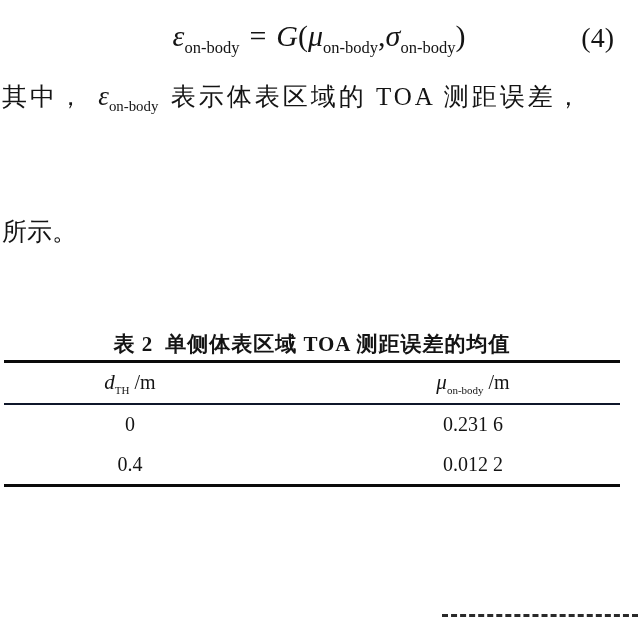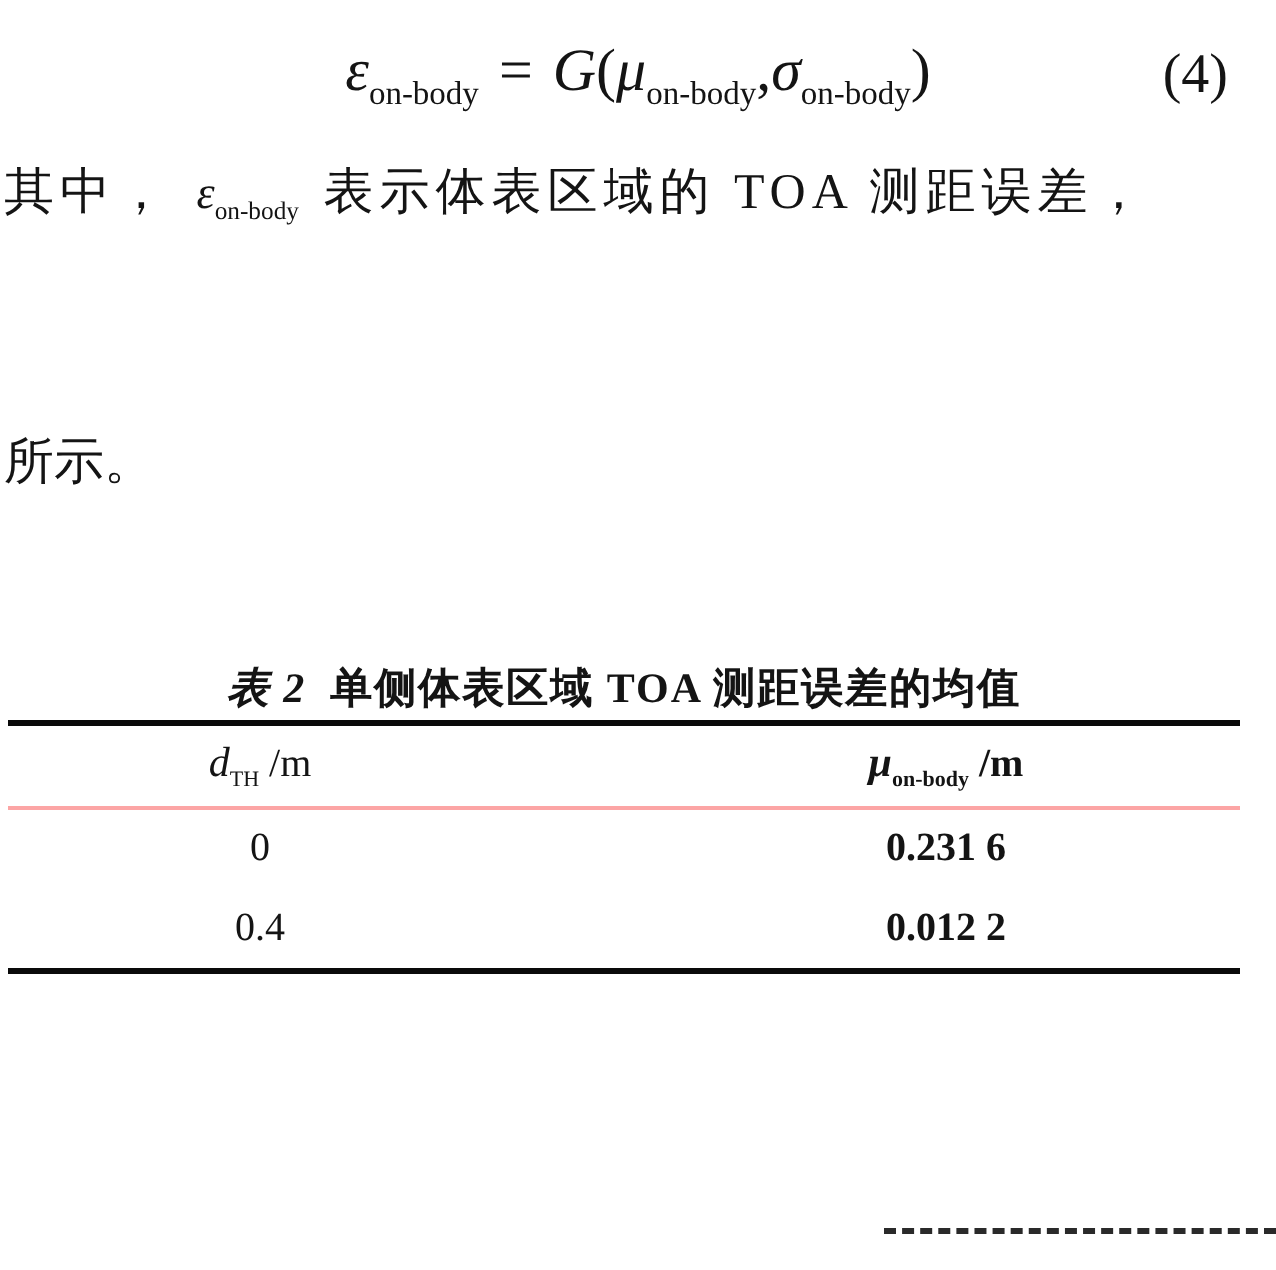--- a/index.html
+++ b/index.html
@@ -60,66 +60,65 @@
   .para1 { top: 74px; }
   .para2 { top: 209px; }
   .tline {
     height: 45px;
     line-height: 45px;
     white-space: nowrap;
   }
   .just { letter-spacing: 3px; }
   .indent { text-indent: 52px; }
   .inline-math {
-    font-size: 23px;
+    font-size: 27px;
     letter-spacing: 0;
     padding: 0 3px;
   }
 
   
   .tablewrap {
     position: absolute;
     top: 330px;
     left: 4px;
     width: 616px;
   }
   .tcaption {
     height: 30px;
     line-height: 28px;
     text-align: center;
     font-weight: bold;
     font-size: 21px;
     letter-spacing: 1px;
   }
-  .tcaption .cap-label { margin-right: 12px; font-style: italic; }
+  .tcaption .cap-label { margin-right: 12px; }
   table.datatable {
     width: 100%;
     border-collapse: collapse;
     table-layout: fixed;
     border-top: 3px solid #0a0a0a;
     border-bottom: 3px solid #0a0a0a;
     font-size: 20px;
   }
   table.datatable thead tr {
     height: 42px;
-    border-bottom: 2px solid #fca5a5;
+    border-bottom: 2px solid #0f172a;
   }
   table.datatable tbody tr { height: 41px; }
   table.datatable th, table.datatable td {
     text-align: center;
     vertical-align: middle;
     font-weight: normal;
     padding: 0;
   }
   table.datatable th:first-child, table.datatable td:first-child {
     padding-right: 56px;  
   }
   table.datatable th:last-child, table.datatable td:last-child {
     padding-left: 14px;   
-    font-weight: bold;
   }
   th .it, td .it { font-size: 21px; }
 
   
   .scan-artifact {
     position: absolute;
     top: 614px;
     left: 442px;
     width: 196px;
     border-top: 3px dashed #2a2a2a;

